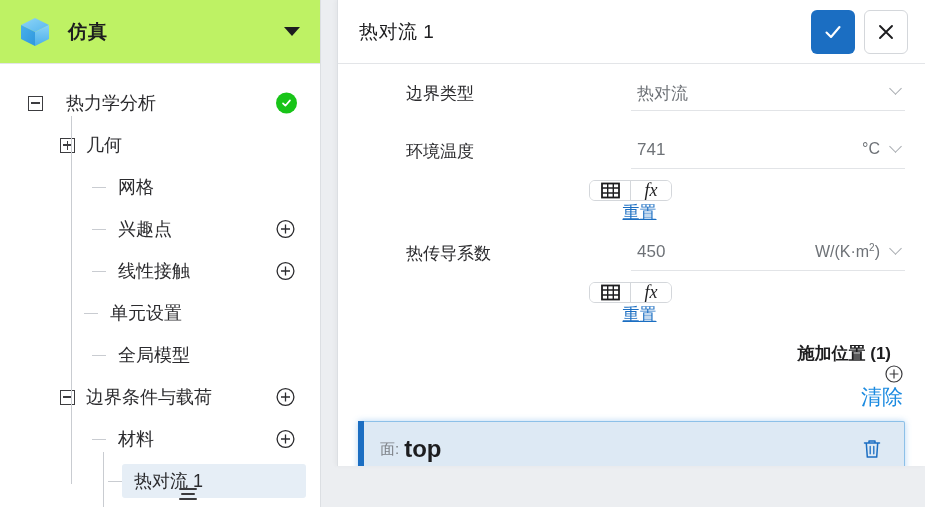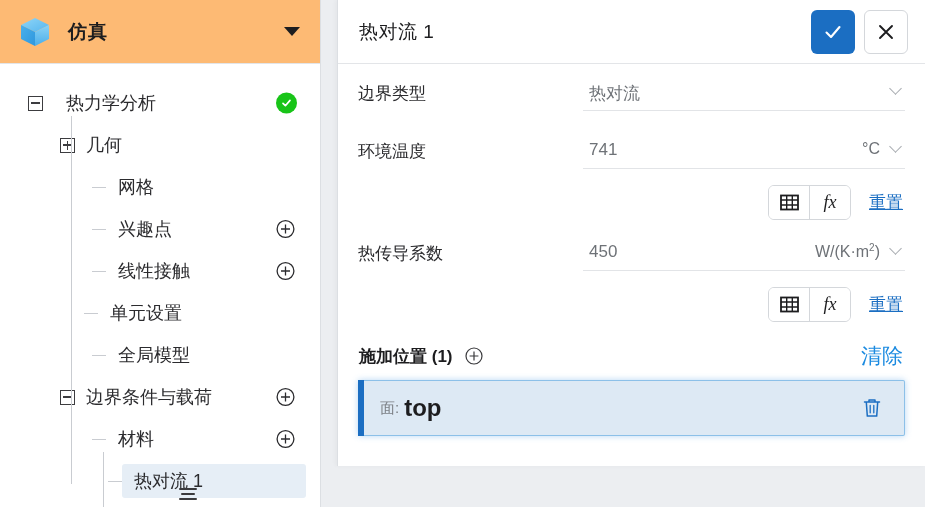--- a/index.html
+++ b/index.html
@@ -28,21 +28,21 @@
     overflow: hidden;
   }
 
   #sidebar-header {
     height: 64px;
     display: flex;
     align-items: center;
     padding: 0 16px 0 18px;
     box-sizing: border-box;
     border-bottom: 1px solid #e3e5e8;
-    background: #fdba74;
+    background: #bef264;
   }
   .cube-icon {
     width: 34px;
     height: 34px;
     flex: 0 0 34px;
     margin-right: 16px;
   }
   #app-title {
     font-size: 19px;
     font-weight: bold;
@@ -225,20 +225,21 @@
   }
   .hdr-btn.confirm { background: #1b6ec2; margin-right: 9px; }
   .hdr-btn.cancel  { background: #fff; border: 1px solid #d4d7db; }
 
   #panel-body { padding: 0 20px 0 20px; }
 
   .field-row {
     display: flex;
     align-items: flex-start;
     height: 58px;
+    margin-left: 48px;
   }
   .field-label {
     width: 225px;
     flex: 0 0 225px;
     font-size: 17px;
     color: #2b2b2e;
     padding-top: 18px;
     box-sizing: border-box;
   }
   .field-input {
@@ -285,20 +286,21 @@
     transform: rotate(45deg);
   }
   sup { font-size: 10px; vertical-align: super; }
 
   .tool-row {
     display: flex;
     justify-content: flex-end;
     align-items: center;
     height: 44px;
     padding-right: 2px;
+    flex-direction: column;
   }
   .seg {
     display: flex;
     border: 1px solid #d4d7db;
     border-radius: 6px;
     overflow: hidden;
     height: 33px;
     background: #fff;
   }
   .seg-btn {
@@ -320,22 +322,23 @@
     margin-left: 18px;
     font-size: 17px;
     color: #1b6ec2;
     text-decoration: underline;
     cursor: pointer;
   }
 
   
   #section-head {
     display: flex;
-    align-items: center;
+    align-items: flex-end;
     padding: 16px 2px 10px 1px;
+    flex-direction: column;
   }
   #section-title {
     font-size: 17px;
     font-weight: bold;
     color: #1d1d1f;
     margin-right: 12px;
   }
   #clear-link {
     margin-left: auto;
     font-size: 21px;

